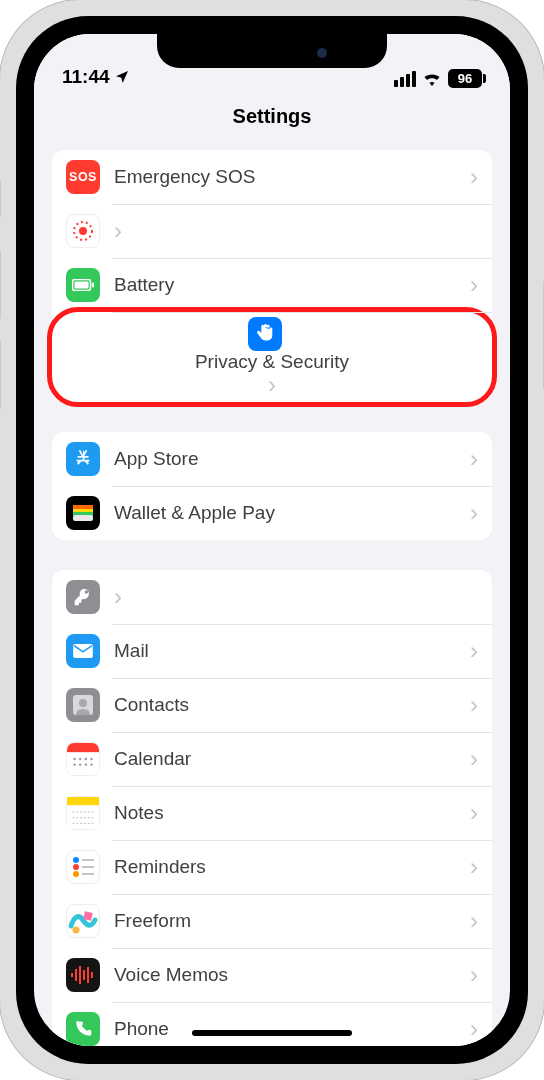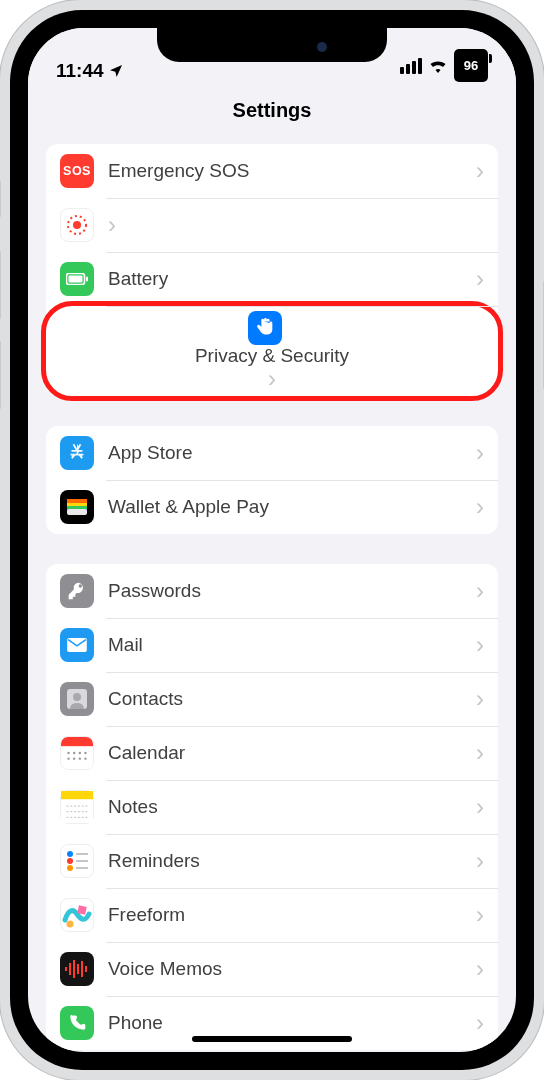--- a/index.html
+++ b/index.html
@@ -6,21 +6,21 @@
     body {
       font-family:-apple-system,BlinkMacSystemFont,"Helvetica Neue",Arial,sans-serif;
       background:#fff;
       display:flex; justify-content:center;
     }
     
     .device {
       width:544px; height:1080px;
       background:#dedfe1;
       border-radius:80px;
-      padding:10px;
+      padding:16px;
       position:relative;
       box-shadow:0 0 0 1px #bbb;
     }
     .bezel {
       width:100%; height:100%;
       background:#000;
       border-radius:72px;
       padding:18px;
       position:relative;
     }
@@ -59,21 +59,21 @@
     .status-left{display:flex;align-items:center;gap:4px;font-size:19px;font-weight:600;}
     .status-right{display:flex;align-items:center;gap:6px;}
     .bars{display:flex;align-items:flex-end;gap:2px;}
     .bars span{width:4px;background:#000;border-radius:1px;}
     .bars span:nth-child(1){height:7px;}
     .bars span:nth-child(2){height:10px;}
     .bars span:nth-child(3){height:13px;}
     .bars span:nth-child(4){height:16px;}
     .batt{
       display:flex;align-items:center;justify-content:center;
-      width:34px;height:33px;background:#000;border-radius:5px;
+      width:34px;height:19px;background:#000;border-radius:5px;
       color:#fff;font-size:13px;font-weight:700;position:relative;
     }
     .batt::after{content:"";position:absolute;right:-4px;top:5px;width:3px;height:9px;background:#000;border-radius:0 2px 2px 0;}
 
     
     .nav-header{
       height:52px;display:flex;align-items:center;justify-content:center;
       background:#f2f2f7;
     }
     .nav-title{font-size:20px;font-weight:600;}
@@ -239,21 +239,20 @@
           </div>
         </div>
 
         <div class="group">
           <div class="row">
             <div class="icon ic-passwords">
               <svg width="20" height="20" viewBox="0 0 24 24" fill="#fff">
                   <path d="M14 2a6 6 0 0 0-5.65 8L2 16.35V22h5v-3h3v-3l1.65-1.65A6 6 0 1 0 14 2zm2 6a2 2 0 1 1 0-4 2 2 0 0 1 0 4z"></path>
                 </svg>
             </div>
-            <span class="label">Passwords</span>
             <span class="chev">›</span>
           </div>
           <div class="row">
             <div class="icon ic-mail">
               <svg width="22" height="16" viewBox="0 0 24 18" fill="#fff">
                   <rect x="1" y="1" width="22" height="16" rx="2" fill="#fff"></rect>
                   <path d="M2 3l10 7L22 3" stroke="#1f9af3" stroke-width="1.8" fill="none"></path>
                 </svg>
             </div>
             <span class="label">Mail</span>

